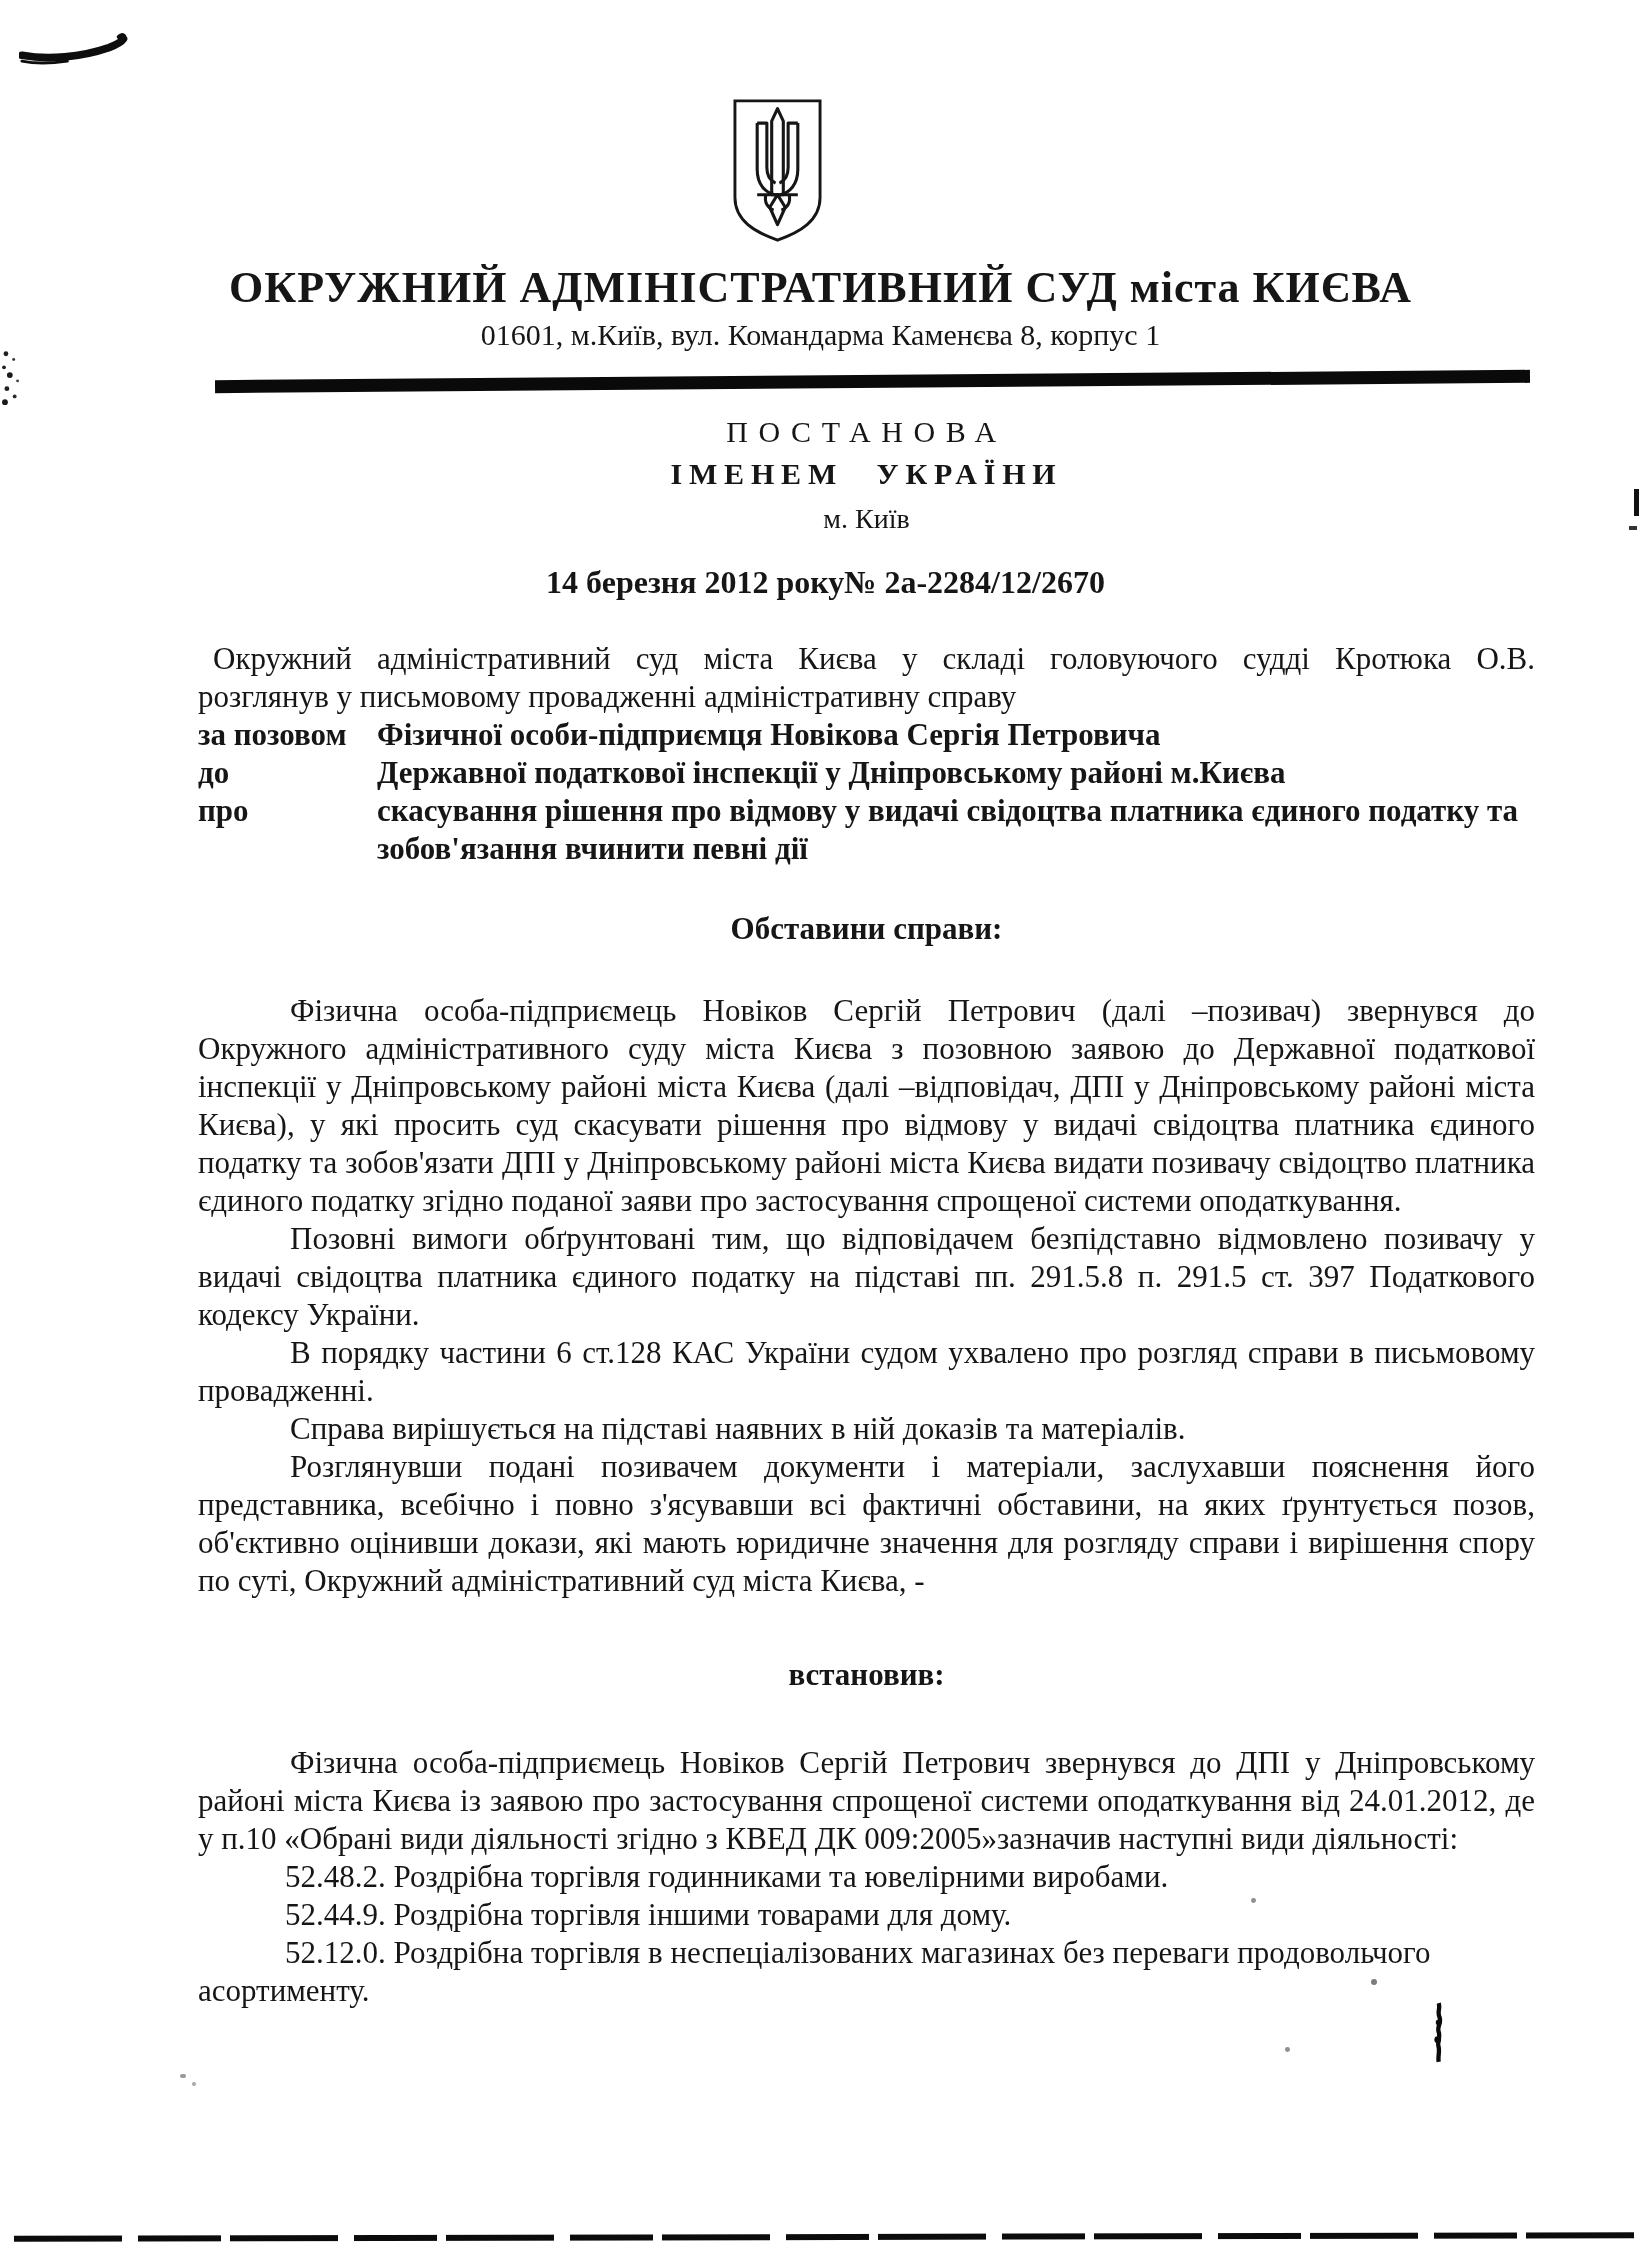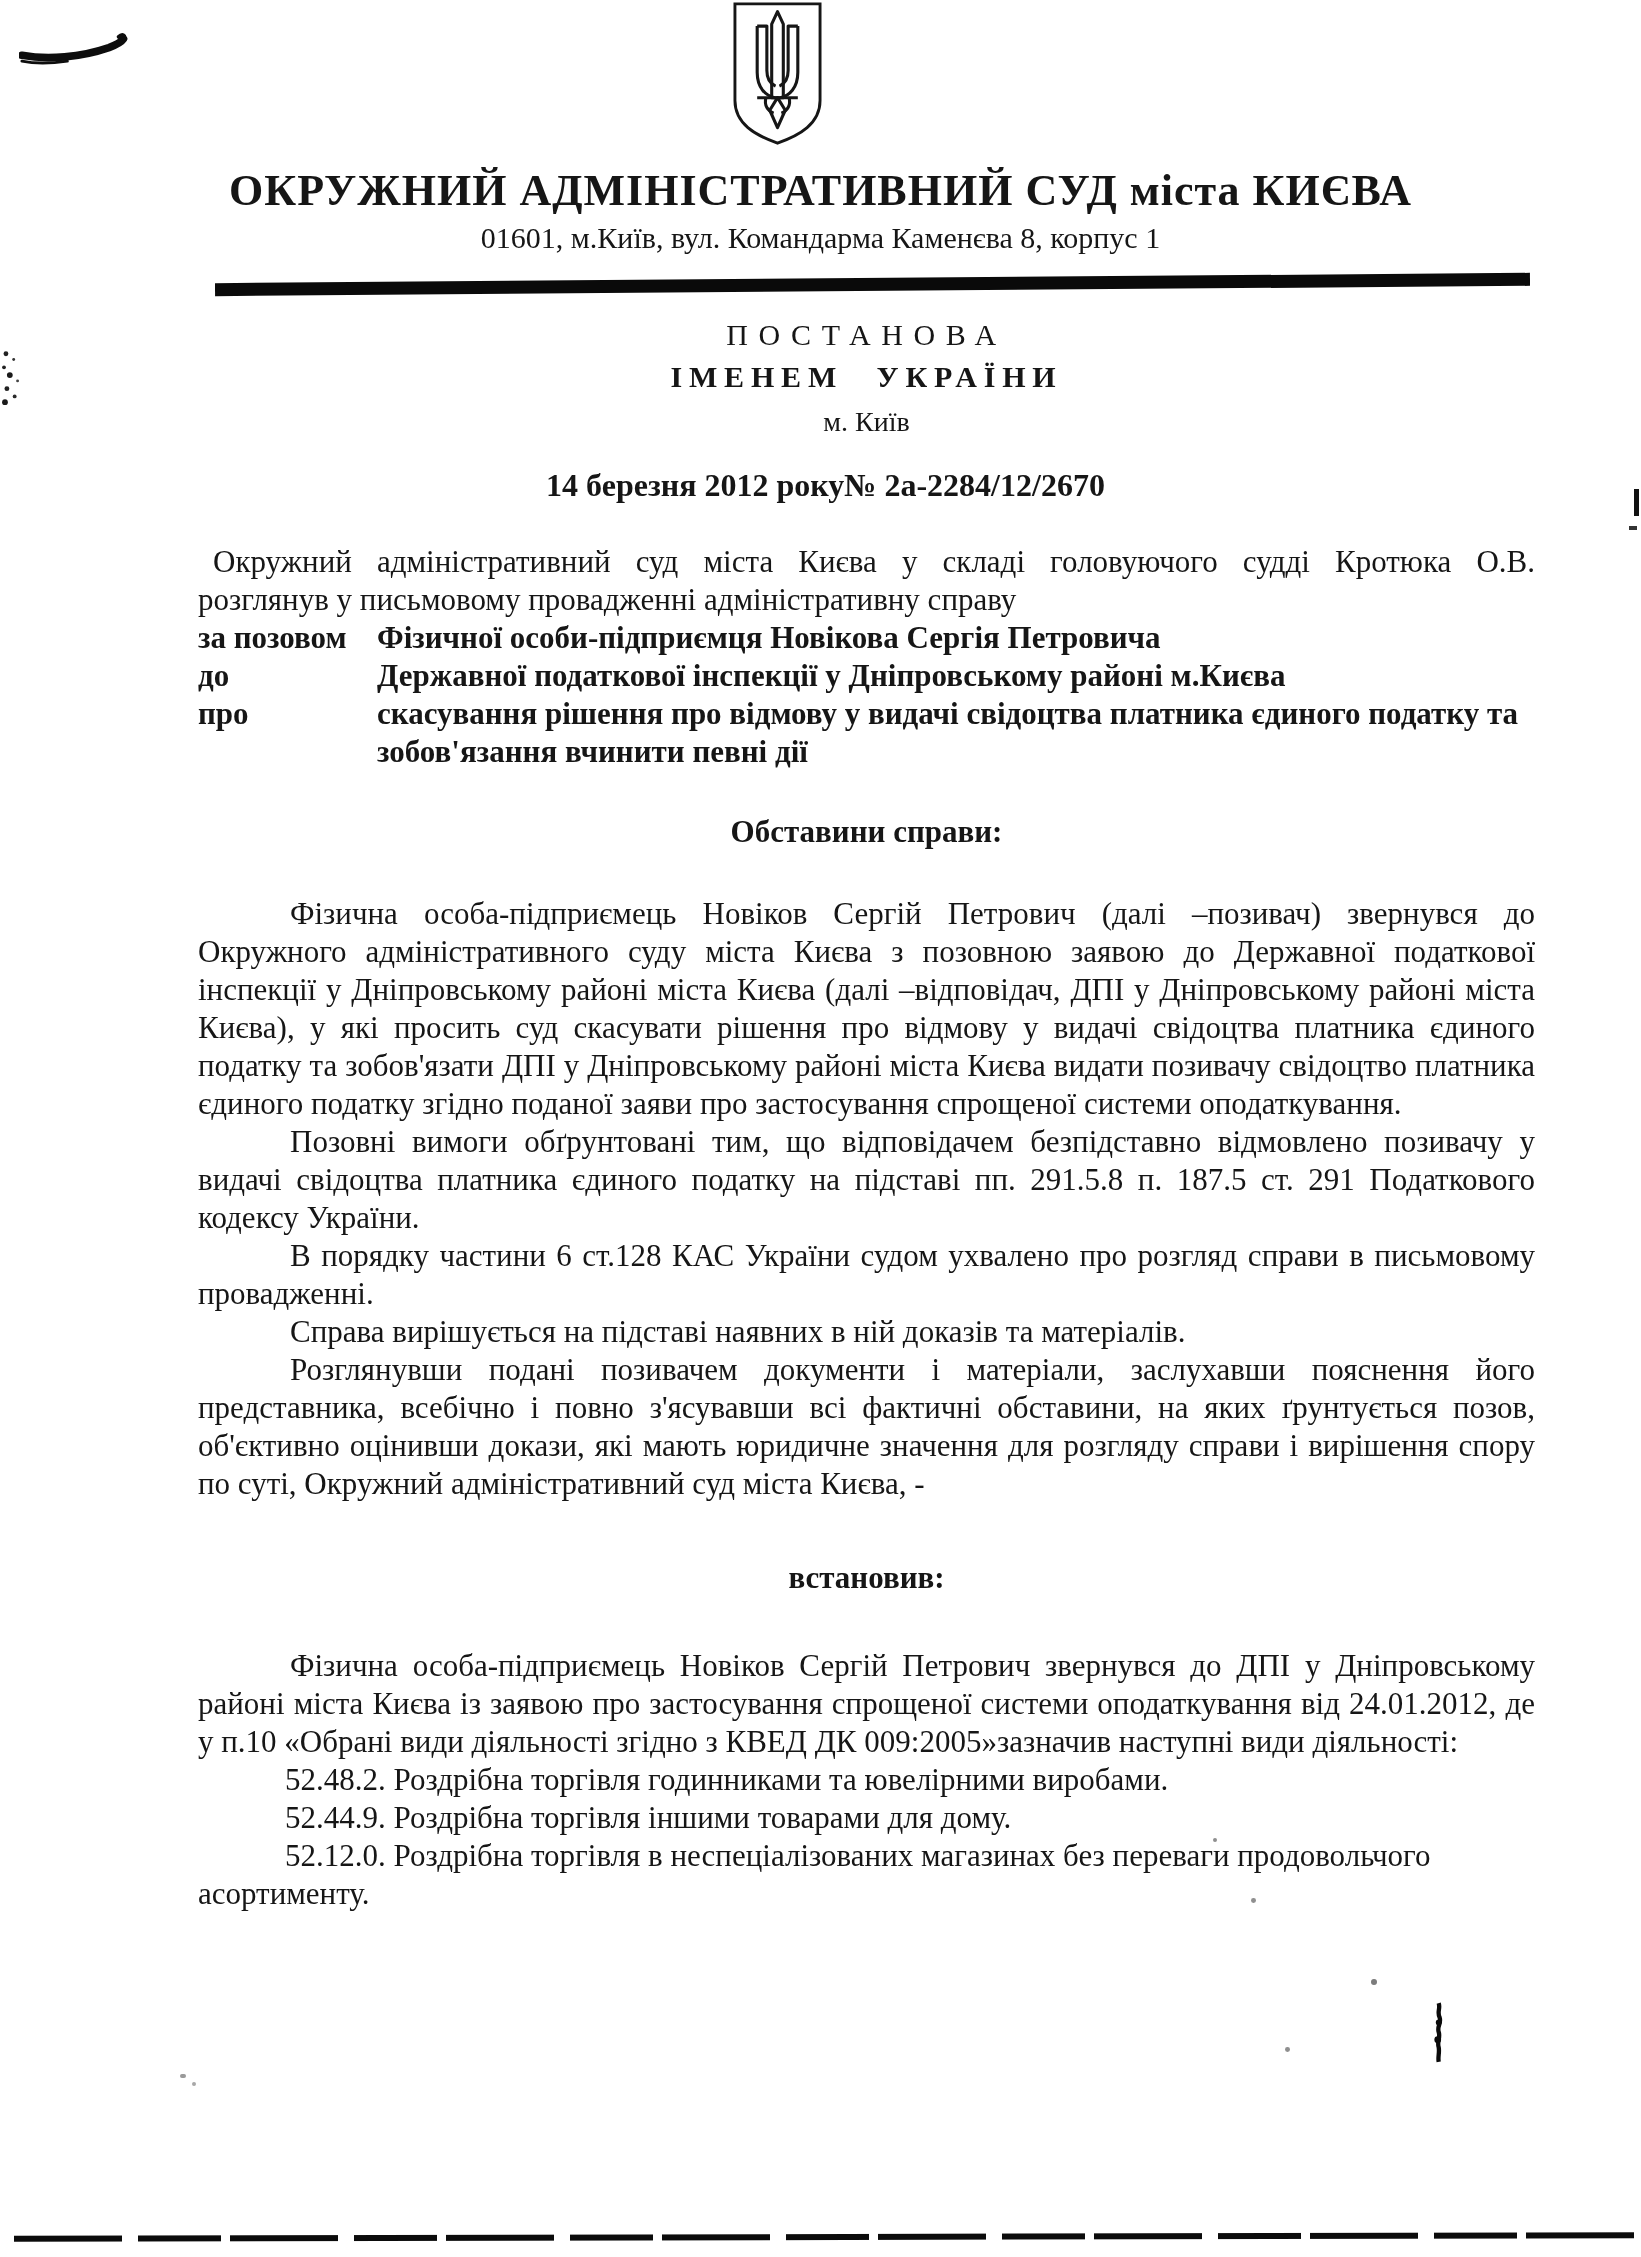--- a/index.html
+++ b/index.html
@@ -6,21 +6,21 @@
   .page{
     position:relative;
     width:1641px;height:2257px;
     margin:0 auto;
     background:#ffffff;
     color:#161616;
     font-family:"Liberation Serif","DejaVu Serif",serif;
     overflow:hidden;
   }
   
-  .header{ text-align:center; }
+  .header{ text-align:center; padding-top:97px; }
   .emblem-wrap{ text-align:center; transform:translateX(-43px); margin-bottom:13.5px; }
   .court-name{
     font-size:44px; font-weight:bold; letter-spacing:1px;
     white-space:nowrap; margin:9.7px 0 5.8px;
   }
   .court-address{ font-size:30px; margin-bottom:23px; }
   .rule{
     height:12.6px; background:#0a0a0a;
     margin:0 111px 0 215px;
     transform:rotate(-0.45deg);
@@ -153,21 +153,21 @@
       <span>Державної податкової інспекції у Дніпровському районі м.Києва</span>
     </div>
     <div class="party-row">
       <span>про</span>
       <span>скасування рішення про відмову у видачі свідоцтва платника єдиного податку та зобов'язання вчинити певні дії</span>
     </div>
 
     <div class="section-heading">Обставини справи:</div>
 
     <p class="para">Фізична особа-підприємець Новіков Сергій Петрович (далі –позивач) звернувся до Окружного адміністративного суду міста Києва з позовною заявою до Державної податкової інспекції у Дніпровському районі міста Києва (далі –відповідач, ДПІ у Дніпровському районі міста Києва), у які просить суд скасувати рішення про відмову у видачі свідоцтва платника єдиного податку та зобов'язати ДПІ у Дніпровському районі міста Києва видати позивачу свідоцтво платника єдиного податку згідно поданої заяви про застосування спрощеної системи оподаткування.</p>
-    <p class="para">Позовні вимоги обґрунтовані тим, що відповідачем безпідставно відмовлено позивачу у видачі свідоцтва платника єдиного податку на підставі пп. 291.5.8 п. 187.5 ст. 291 Податкового кодексу України.</p>
+    <p class="para">Позовні вимоги обґрунтовані тим, що відповідачем безпідставно відмовлено позивачу у видачі свідоцтва платника єдиного податку на підставі пп. 291.5.8 п. 291.5 ст. 397 Податкового кодексу України.</p>
     <p class="para">В порядку частини 6 ст.128 КАС України судом ухвалено про розгляд справи в письмовому провадженні.</p>
     <p class="para">Справа вирішується на підставі наявних в ній доказів та матеріалів.</p>
     <p class="para">Розглянувши подані позивачем документи і матеріали, заслухавши пояснення його представника, всебічно і повно з'ясувавши всі фактичні обставини, на яких ґрунтується позов, об'єктивно оцінивши докази, які мають юридичне значення для розгляду справи і вирішення спору по суті, Окружний адміністративний суд міста Києва, -</p>
 
     <div class="section-heading second">встановив:</div>
 
     <p class="para">Фізична особа-підприємець Новіков Сергій Петрович звернувся до ДПІ у Дніпровському районі міста Києва із заявою про застосування спрощеної системи оподаткування від 24.01.2012, де у п.10 «Обрані види діяльності згідно з КВЕД ДК 009:2005»зазначив наступні види діяльності:</p>
 
     <div class="activity">52.48.2. Роздрібна торгівля годинниками та ювелірними виробами.</div>
     <div class="activity">52.44.9. Роздрібна торгівля іншими товарами для дому.</div>

